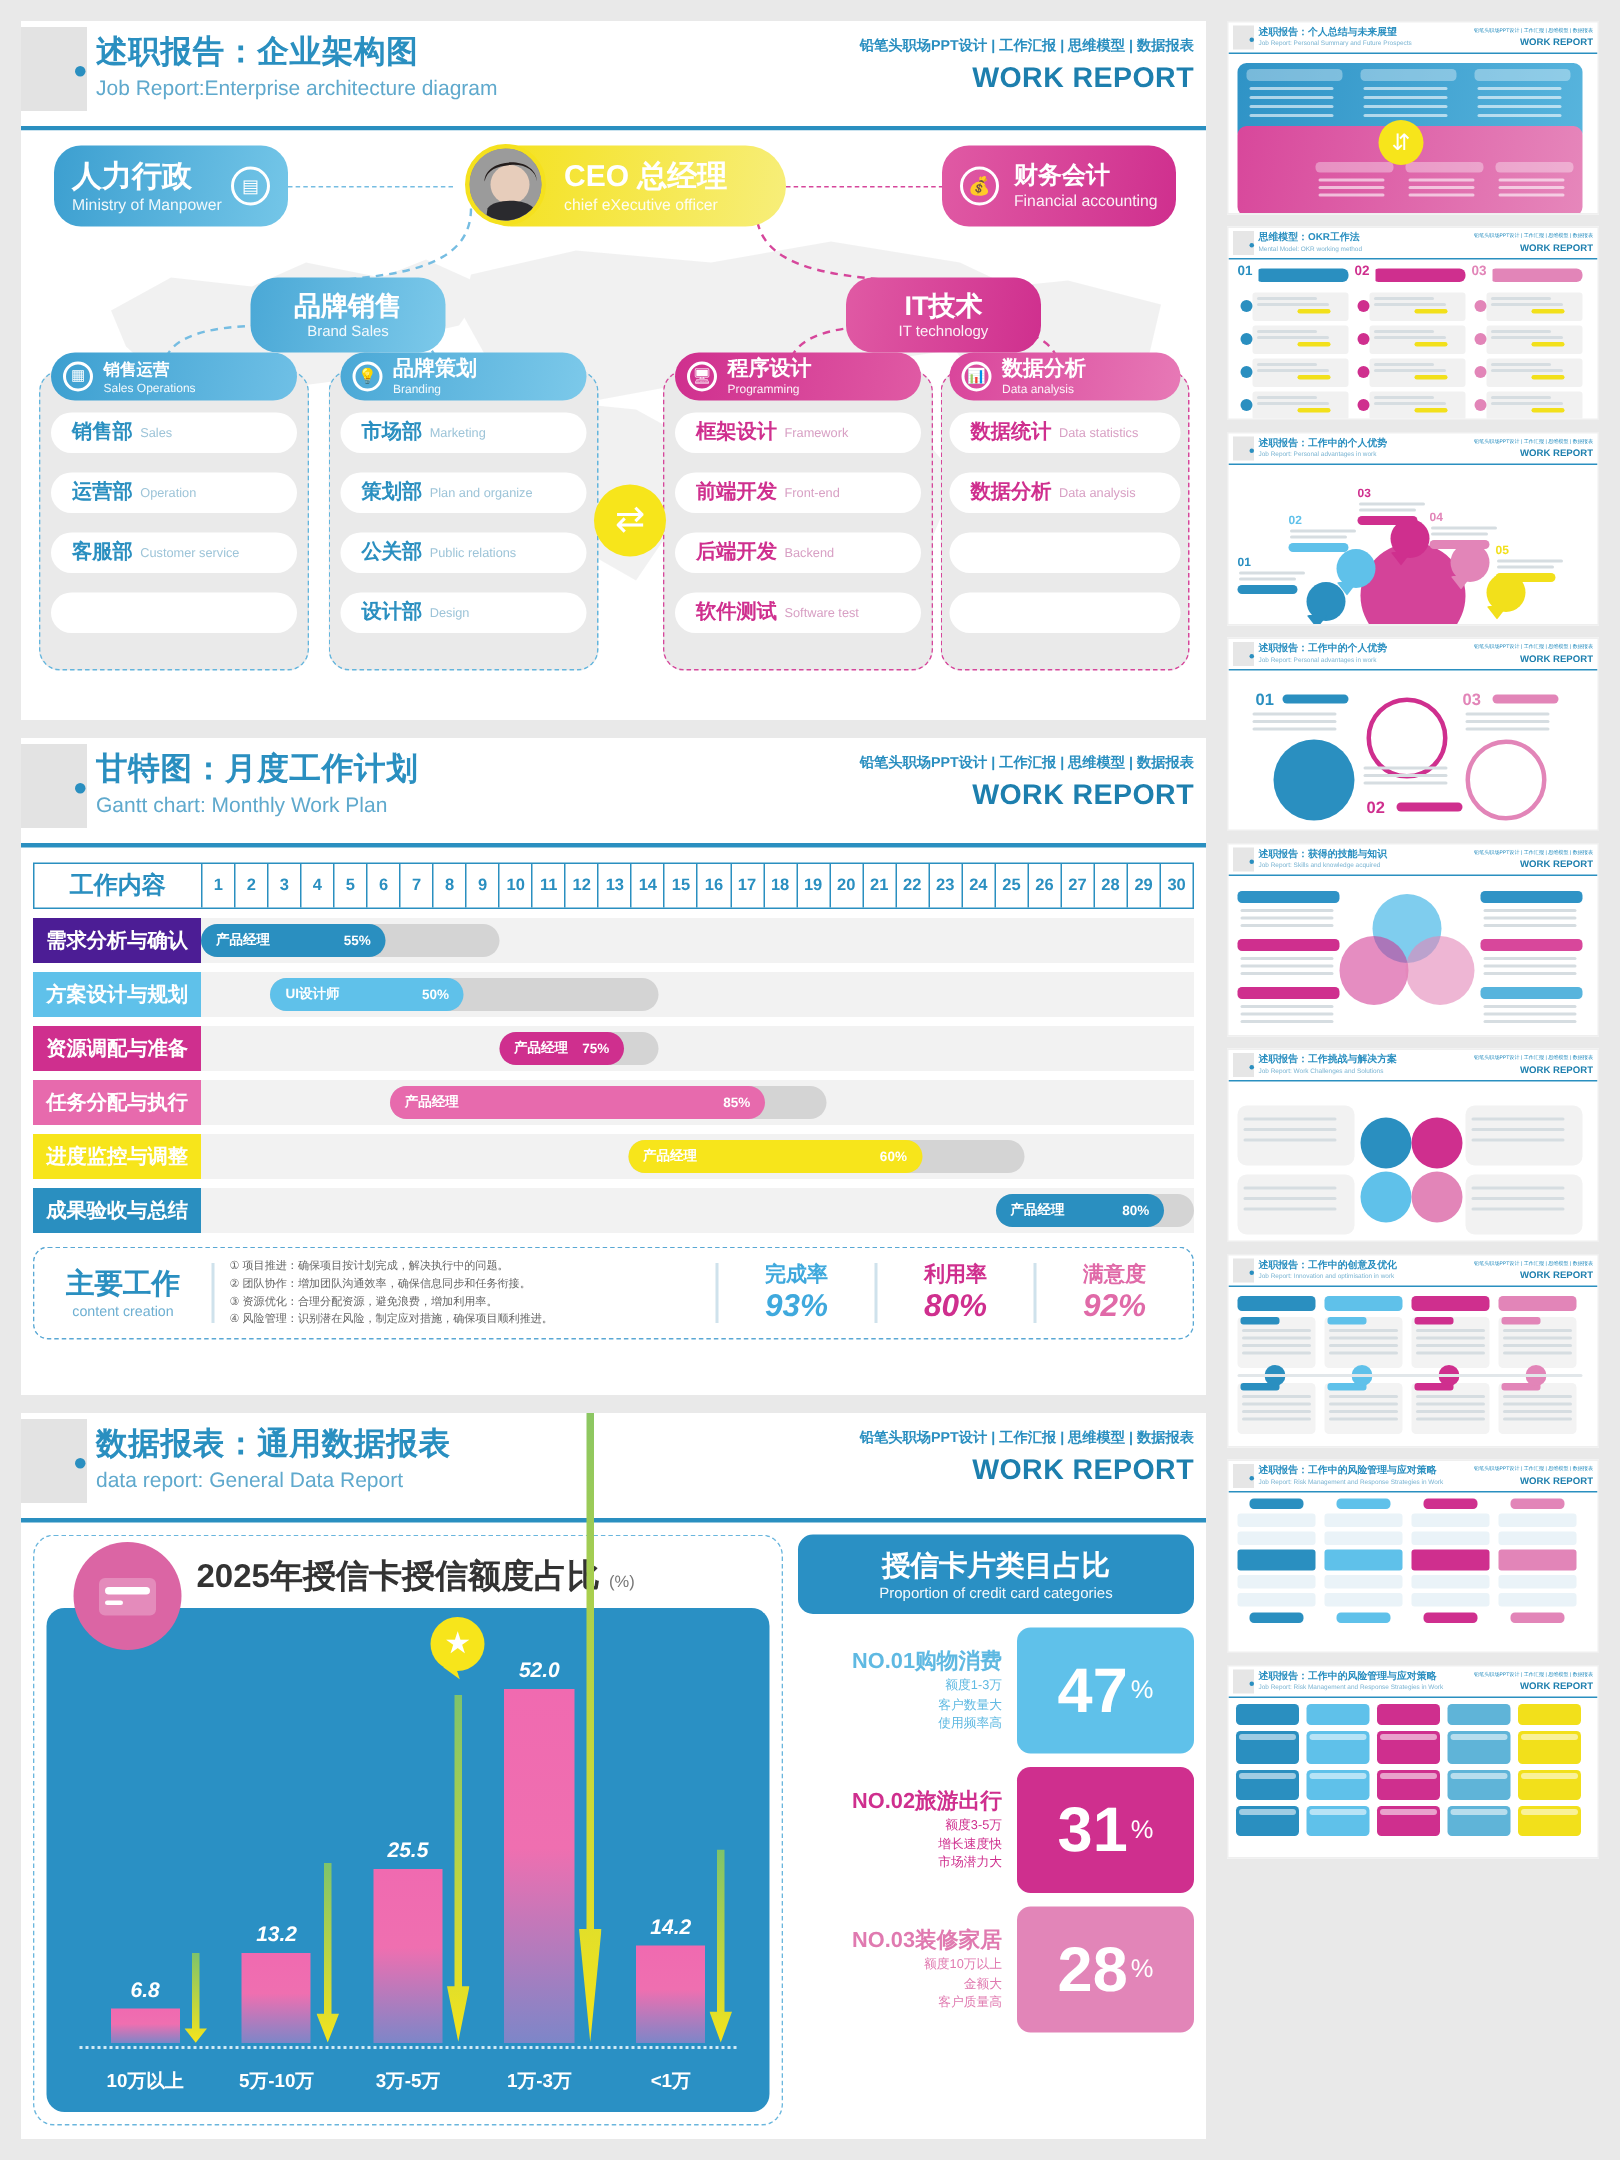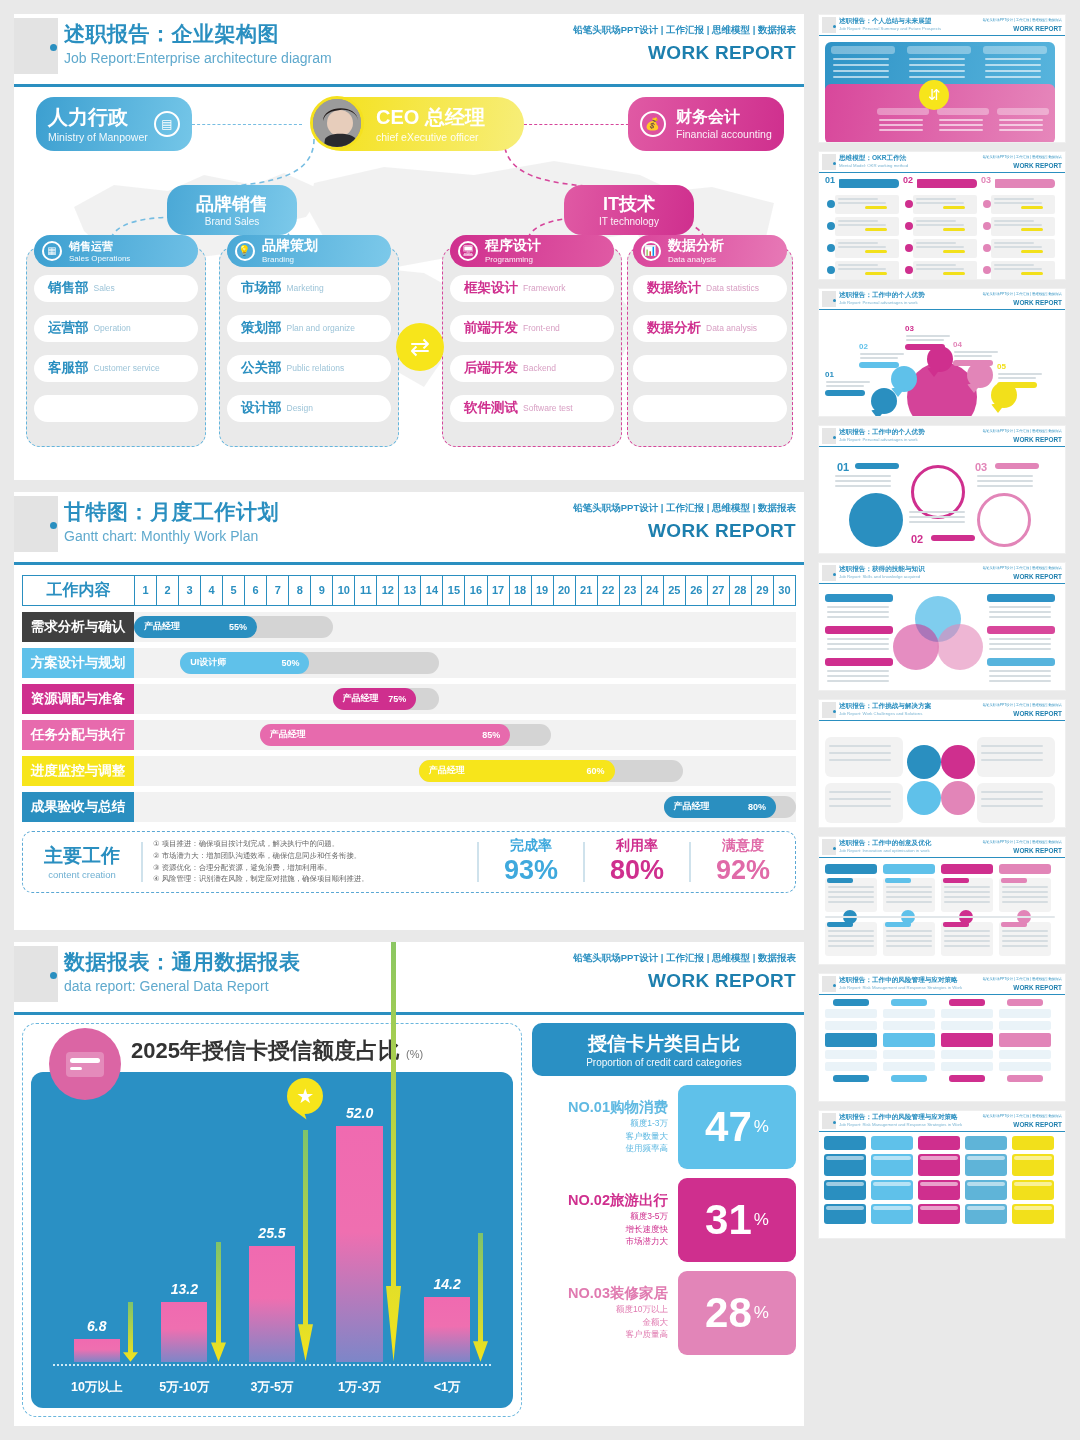--- a/index.html
+++ b/index.html
@@ -64,21 +64,21 @@
   .summary { margin:9px 8px 0 8px; border:1.5px dashed #5aa8d4; border-radius:10px;
              height:62px; display:flex; align-items:center; }
   .summary .ttl { width:118px; text-align:center; }
   .summary .ttl .c { font-size:19px; font-weight:bold; color:#2a8fc0; }
   .summary .ttl .e { font-size:9.5px; color:#6fb0d2; }
   .summary .bl { width:2px; height:40px; background:#cfe2ec; }
   .summary .bullets { flex:1; padding:0 10px; }
   .summary .bullets div { font-size:7.4px; color:#666; line-height:1.62; }
   .kpi { width:104px; text-align:center; }
   .kpi .k { font-size:14px; font-weight:bold; }
-  .kpi .v { font-size:27px; font-weight:bold; }
+  .kpi .v { font-size:21px; font-weight:bold;font-style:italic; }
 
   
   #slide3 { left:14px; top:942px; width:790px; height:484px; }
   .dr-body { position:relative; height:410px; padding:8px; display:flex; gap:10px; }
   .chart-wrap { flex:1; position:relative; border:1.5px dashed #6ab6dd; border-radius:14px; padding:8px; }
   .chart-title { position:absolute; left:108px; top:12px; font-size:22px; font-weight:bold; color:#333; white-space:nowrap; }
   .chart-title small { font-size:11px; color:#777; font-weight:normal; }
   .card-badge { position:absolute; left:26px; top:4px; width:72px; height:72px; border-radius:50%;
                 background:#db65a4; display:flex; align-items:center; justify-content:center; z-index:3; }
   .plot { position:absolute; left:8px; right:8px; top:48px; bottom:8px; background:#2a90c4;
@@ -353,21 +353,21 @@
         <div class="d">26</div>
         <div class="d">27</div>
         <div class="d">28</div>
         <div class="d">29</div>
         <div class="d">30</div>
       </div>
   </div>
 
   <div id="ganttRows">
       <div class="g-row">
-        <div class="g-name" style="background: #404040;">需求分析与确认</div>
+        <div class="g-name" style="background: #4c1d95;">需求分析与确认</div>
         <div class="g-track">
           <div class="g-bar" style="left: 0%; width: 30%;">
             <div class="g-fill" style="width: 62%; background: rgb(42, 143, 192);">
               <span>产品经理</span>
               <span>55%</span>
             </div>
           </div>
         </div>
       </div>
       <div class="g-row">
@@ -428,21 +428,21 @@
     </div>
 
   <div class="summary">
     <div class="ttl">
       <div class="c">主要工作</div>
       <div class="e">content creation</div>
     </div>
     <div class="bl"></div>
     <div class="bullets" id="sumBullets">
         <div>①  项目推进：确保项目按计划完成，解决执行中的问题。</div>
-        <div>②  市场潜力大：增加团队沟通效率，确保信息同步和任务衔接。</div>
+        <div>②  团队协作：增加团队沟通效率，确保信息同步和任务衔接。</div>
         <div>③  资源优化：合理分配资源，避免浪费，增加利用率。</div>
         <div>④  风险管理：识别潜在风险，制定应对措施，确保项目顺利推进。</div>
       </div>
     <div class="bl"></div>
     <div class="kpi">
       <div class="k" style="color:#3fa9dd;">完成率</div>
       <div class="v" style="color:#3fa9dd;">93%</div>
     </div>
     <div class="bl"></div>
     <div class="kpi">

